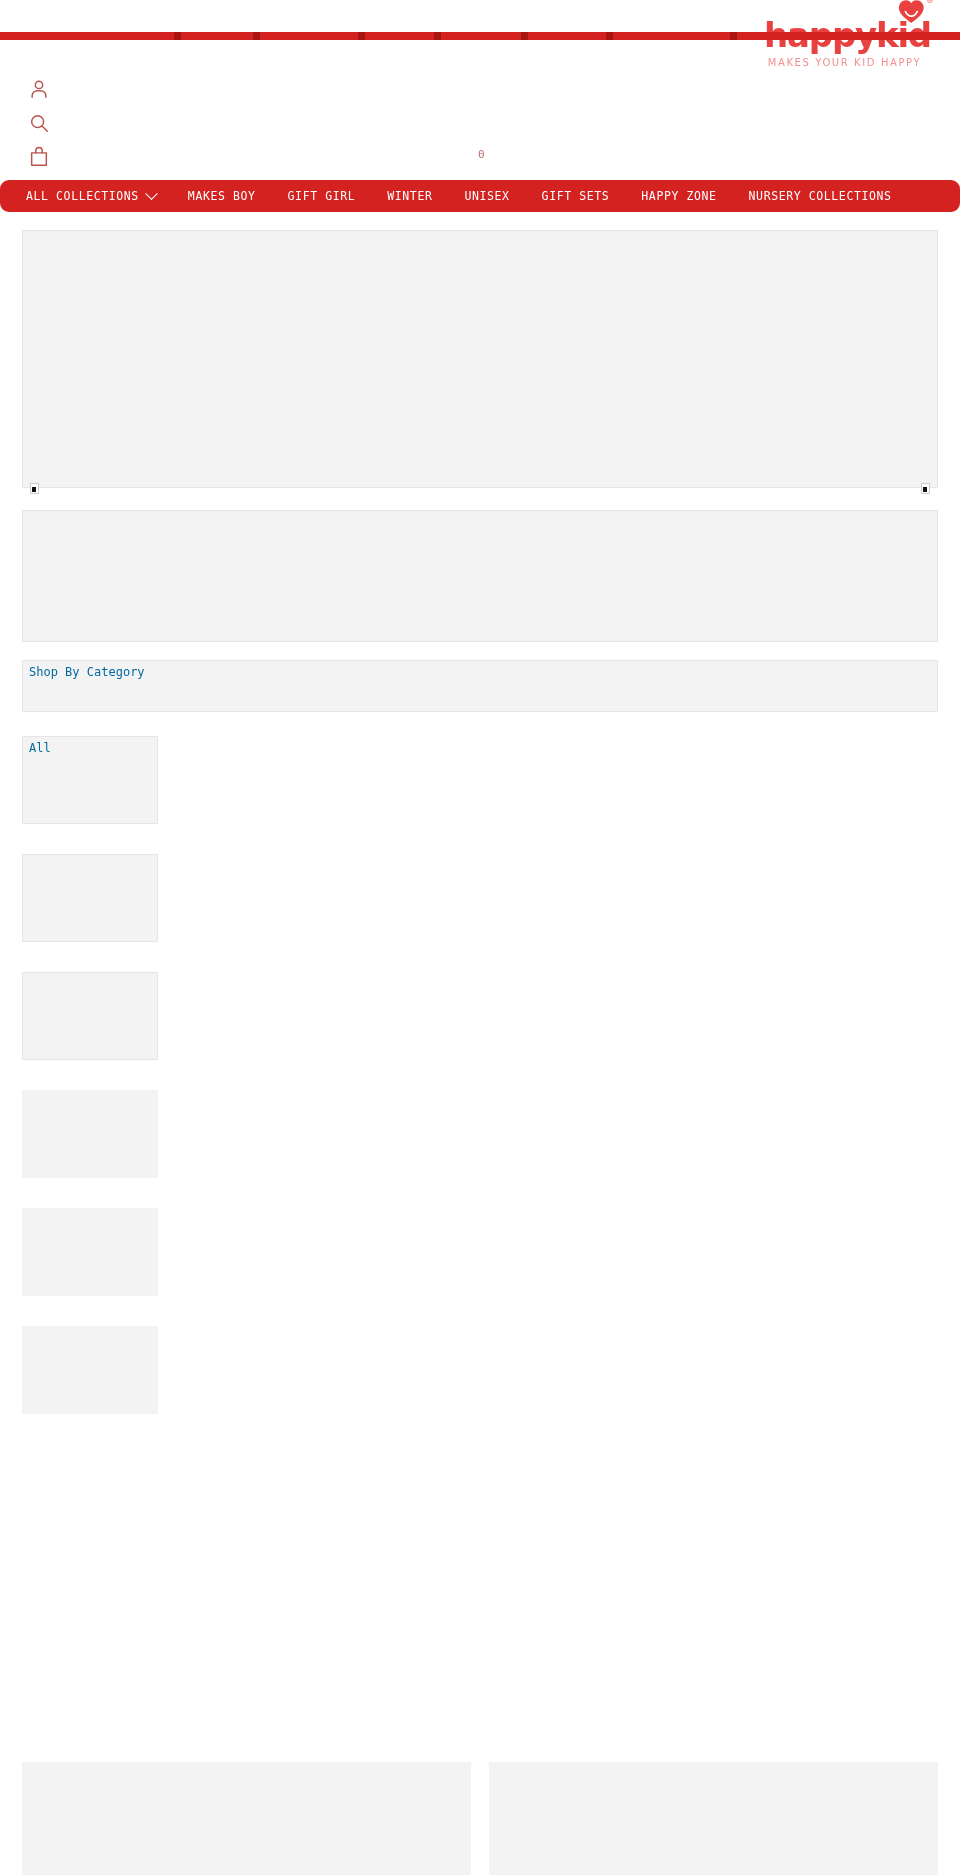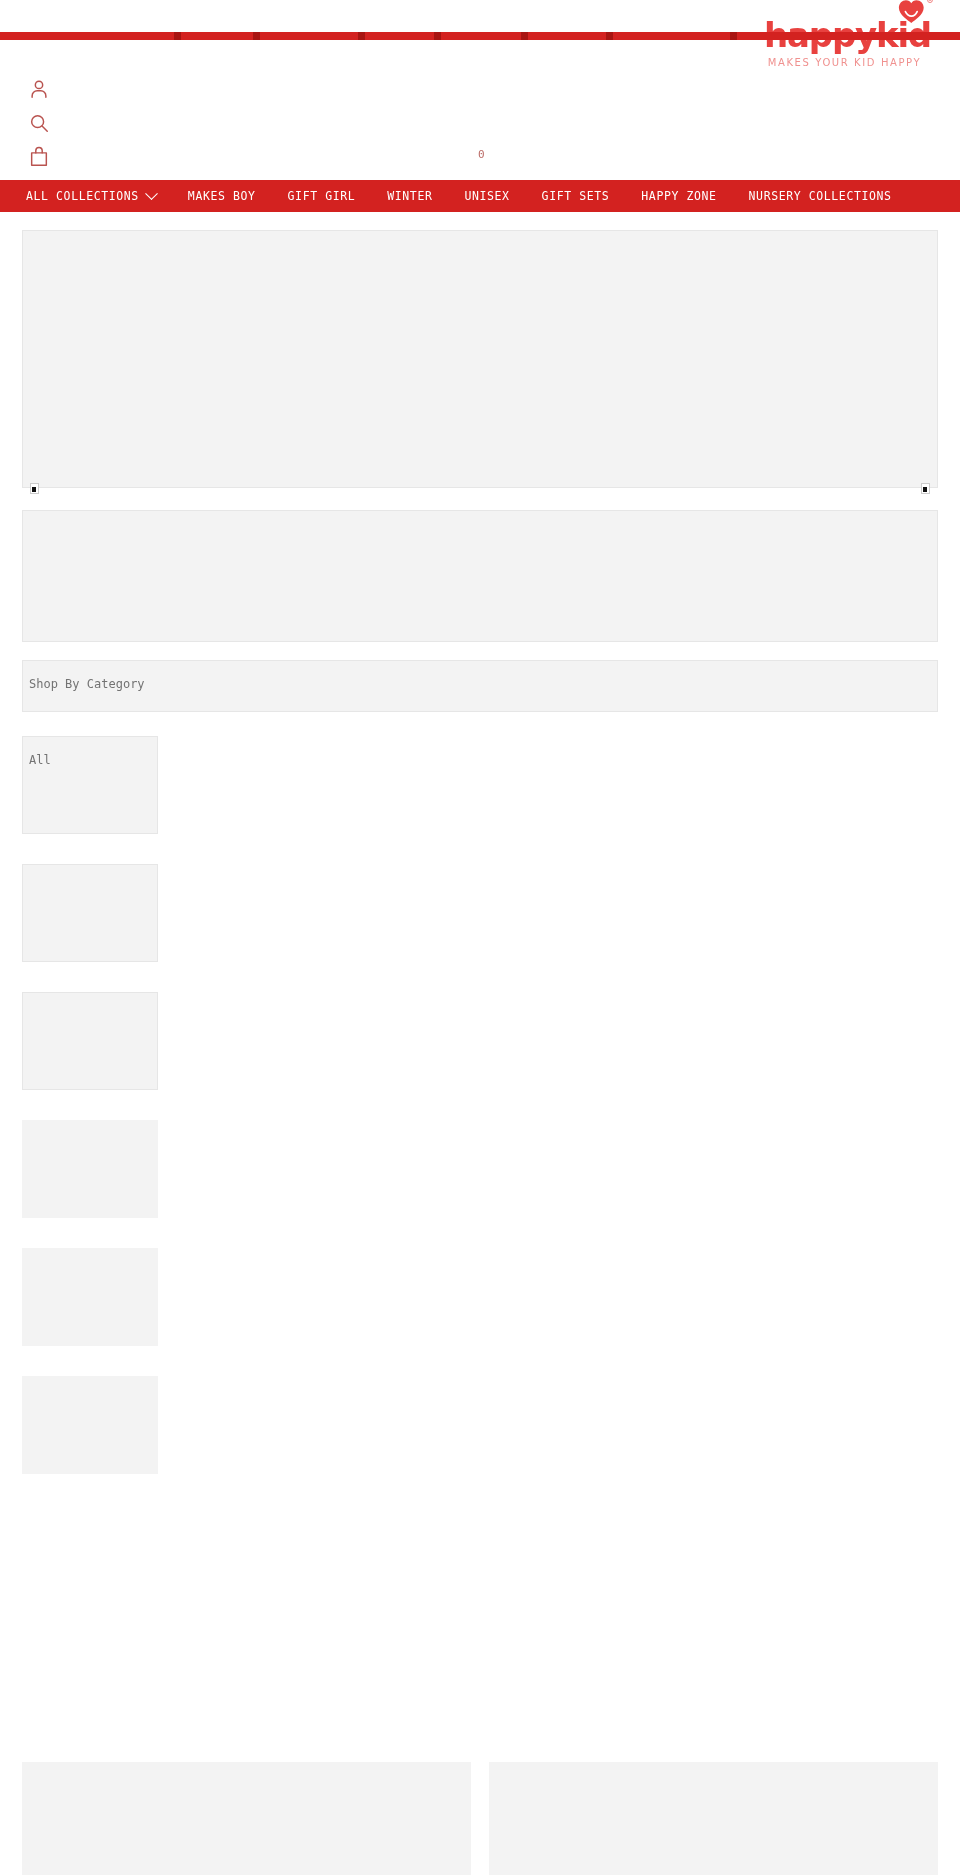--- a/index.html
+++ b/index.html
@@ -92,20 +92,21 @@
   }
 
   
   .navbar {
     position: relative;
     height: 32px;
     background: #d32220;
     display: flex;
     align-items: center;
     padding-left: 26px;
+    border-radius: 9px;
   }
   .nav-item {
     color: #ffffff;
     font-size: 11.5px;
     letter-spacing: 0.6px;
     margin-right: 32px;
     white-space: nowrap;
     display: flex;
     align-items: center;
     gap: 8px;
@@ -141,23 +142,23 @@
 
   .ph {
     background: #f3f3f3;
     border: 1px solid #e6e6e6;
     position: relative;
     overflow: hidden;
   }
   .ph-alt {
     position: absolute;
     left: 6px;
-    top: 16px;
+    top: 4px;
     font-size: 12px;
-    color: #737373;
+    color: #0369a1;
     font-family: "DejaVu Sans Mono", "Liberation Mono", monospace;
     white-space: nowrap;
   }
   .ph-noborder { border: none; }
 
   .hero {
     margin: 18px 22px 0 22px;
     height: 258px;
   }
   .carousel-arrows {
@@ -185,21 +186,21 @@
 
   .cat-col {
     margin: 24px 0 0 22px;
     display: flex;
     flex-direction: column;
     gap: 30px;
     width: 136px;
   }
   .cat-box {
     width: 136px;
-    height: 98px;
+    height: 88px;
   }
 
   .bottom-row {
     position: absolute;
     left: 0;
     top: 1762px;
     width: 960px;
     display: flex;
     gap: 18px;
     padding: 0 22px;

